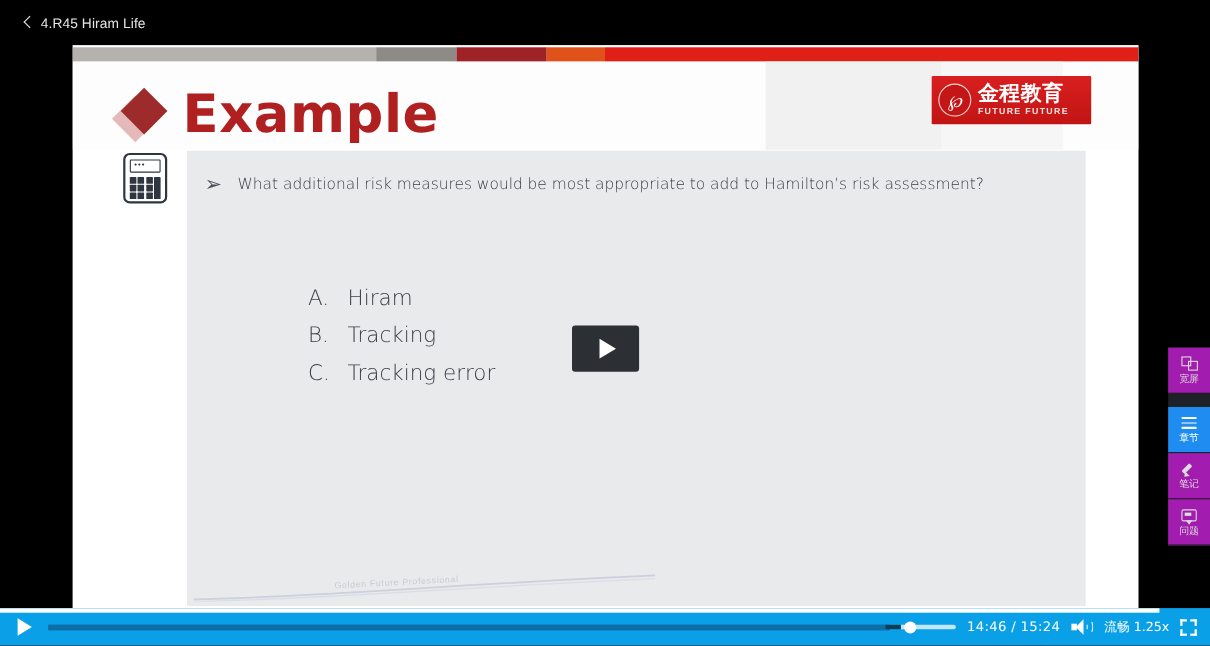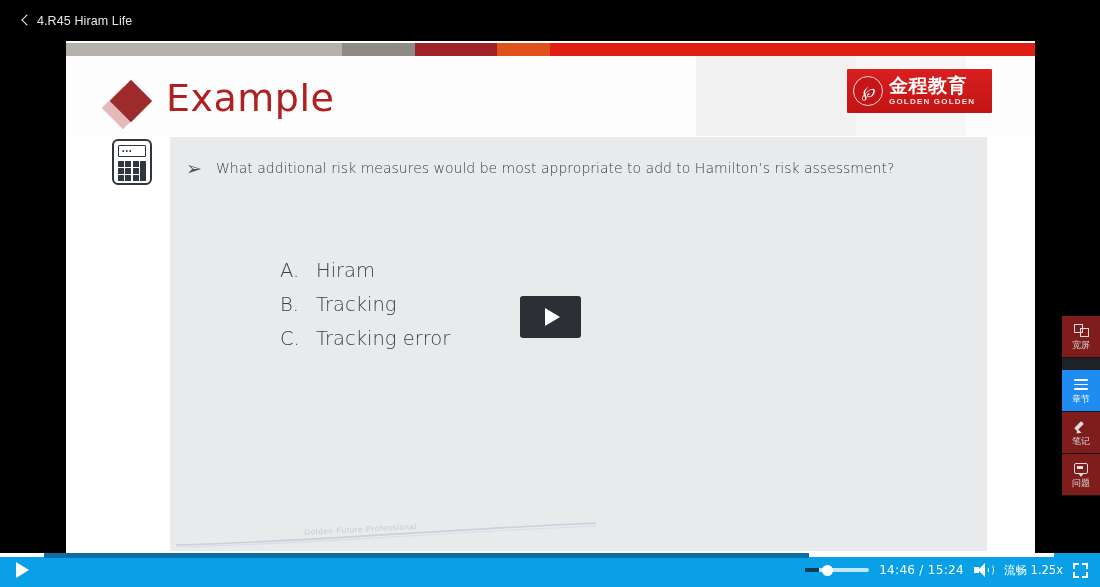--- a/index.html
+++ b/index.html
@@ -88,22 +88,22 @@
     left: 4px; top: 13px;
     background: #e3b9b9;
   }
   .diamond.front {
     left: 12px; top: 6px;
     background: #9e2b2b;
   }
   .slide-title {
     position: absolute;
     left: 100px; top: 20px;
-    font-size: 38px;
-    font-weight: normal;
+    font-size: 48px;
+    font-weight: bold;
     color: #b02020;
     letter-spacing: .5px;
     font-family: "DejaVu Sans", sans-serif;
   }
 
   
   .logo-box {
     position: absolute;
     right: 43px; top: 13px;
     width: 145px; height: 44px;
@@ -262,21 +262,21 @@
   .side-toolbar {
     position: absolute;
     right: 0; top: 275px;
     width: 38px;
     background: #1e2127;
     display: flex;
     flex-direction: column;
   }
   .side-item {
     height: 42px;
-    background: #7f1d1d;
+    background: #a21caf;
     border-bottom: 1px solid #15171b;
     display: flex; flex-direction: column;
     align-items: center; justify-content: center;
     color: #dcdcdc;
     cursor: pointer;
   }
   .side-item.active { background: #1e8cf0; color: #fff; margin-top: 12px; }
   .side-ico {
     height: 15px;
     display: flex; align-items: center; justify-content: center;
@@ -353,20 +353,21 @@
     background: currentColor;
   }
 
   
   .controlbar {
     position: absolute;
     left: 0; bottom: 0;
     width: 1100px; height: 34px;
     background: #0aa0e8;
     display: flex;
+    align-items: center;
   }
   .progress-track {
     position: absolute;
     left: 0; top: 0;
     width: 1100px; height: 4px;
     background: #0aa0e8;
   }
   .progress-fill {
     position: absolute;
     left: 0; top: 0; height: 4px;
@@ -509,21 +510,21 @@
         <div class="diamond-wrap">
           <span class="diamond back"></span>
           <span class="diamond front"></span>
         </div>
         <div class="slide-title">Example</div>
 
         <div class="logo-box">
           <div class="logo-seal">℘</div>
           <div class="logo-text">
             <div class="logo-cn">金程教育</div>
-            <div class="logo-en">GOLDEN GOLDEN</div>
+            <div class="logo-en">FUTURE FUTURE</div>
           </div>
         </div>
       </div>
 
       <div class="calc-icon">
         <div class="calc-screen">
           <div class="calc-dots">•••</div>
         </div>
         <div class="calc-keys">
           <span class="calc-key"></span>

